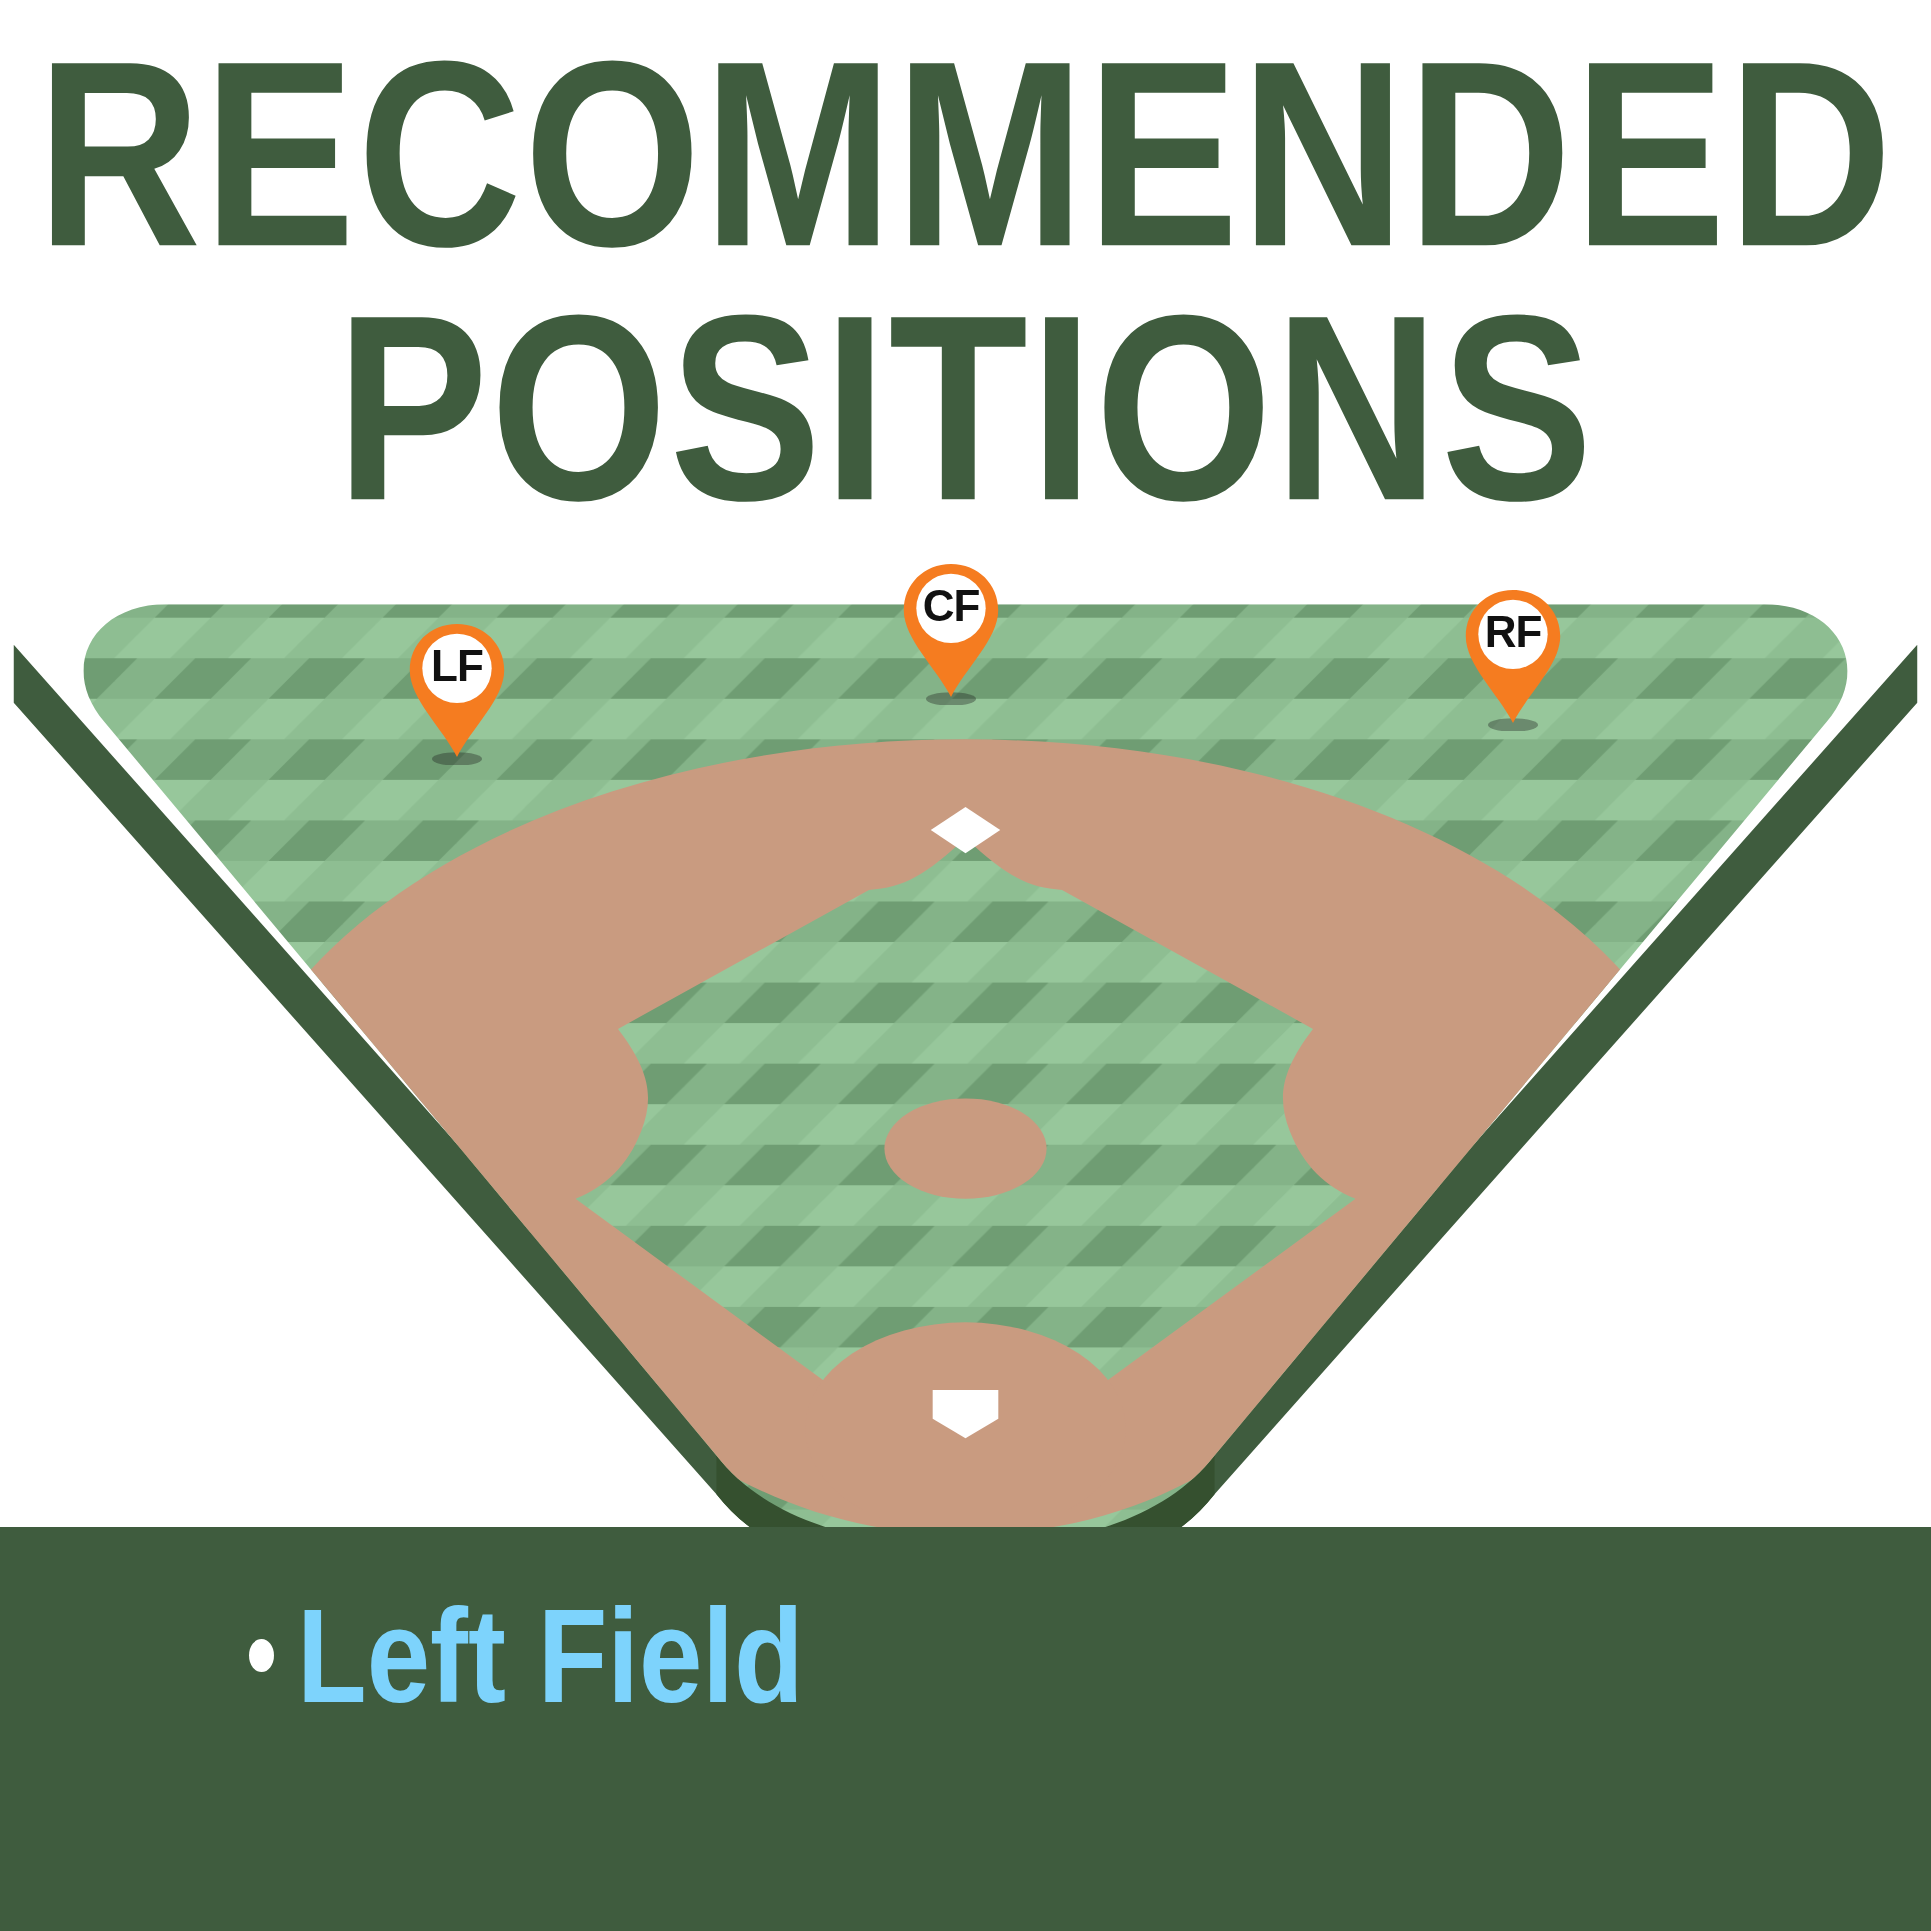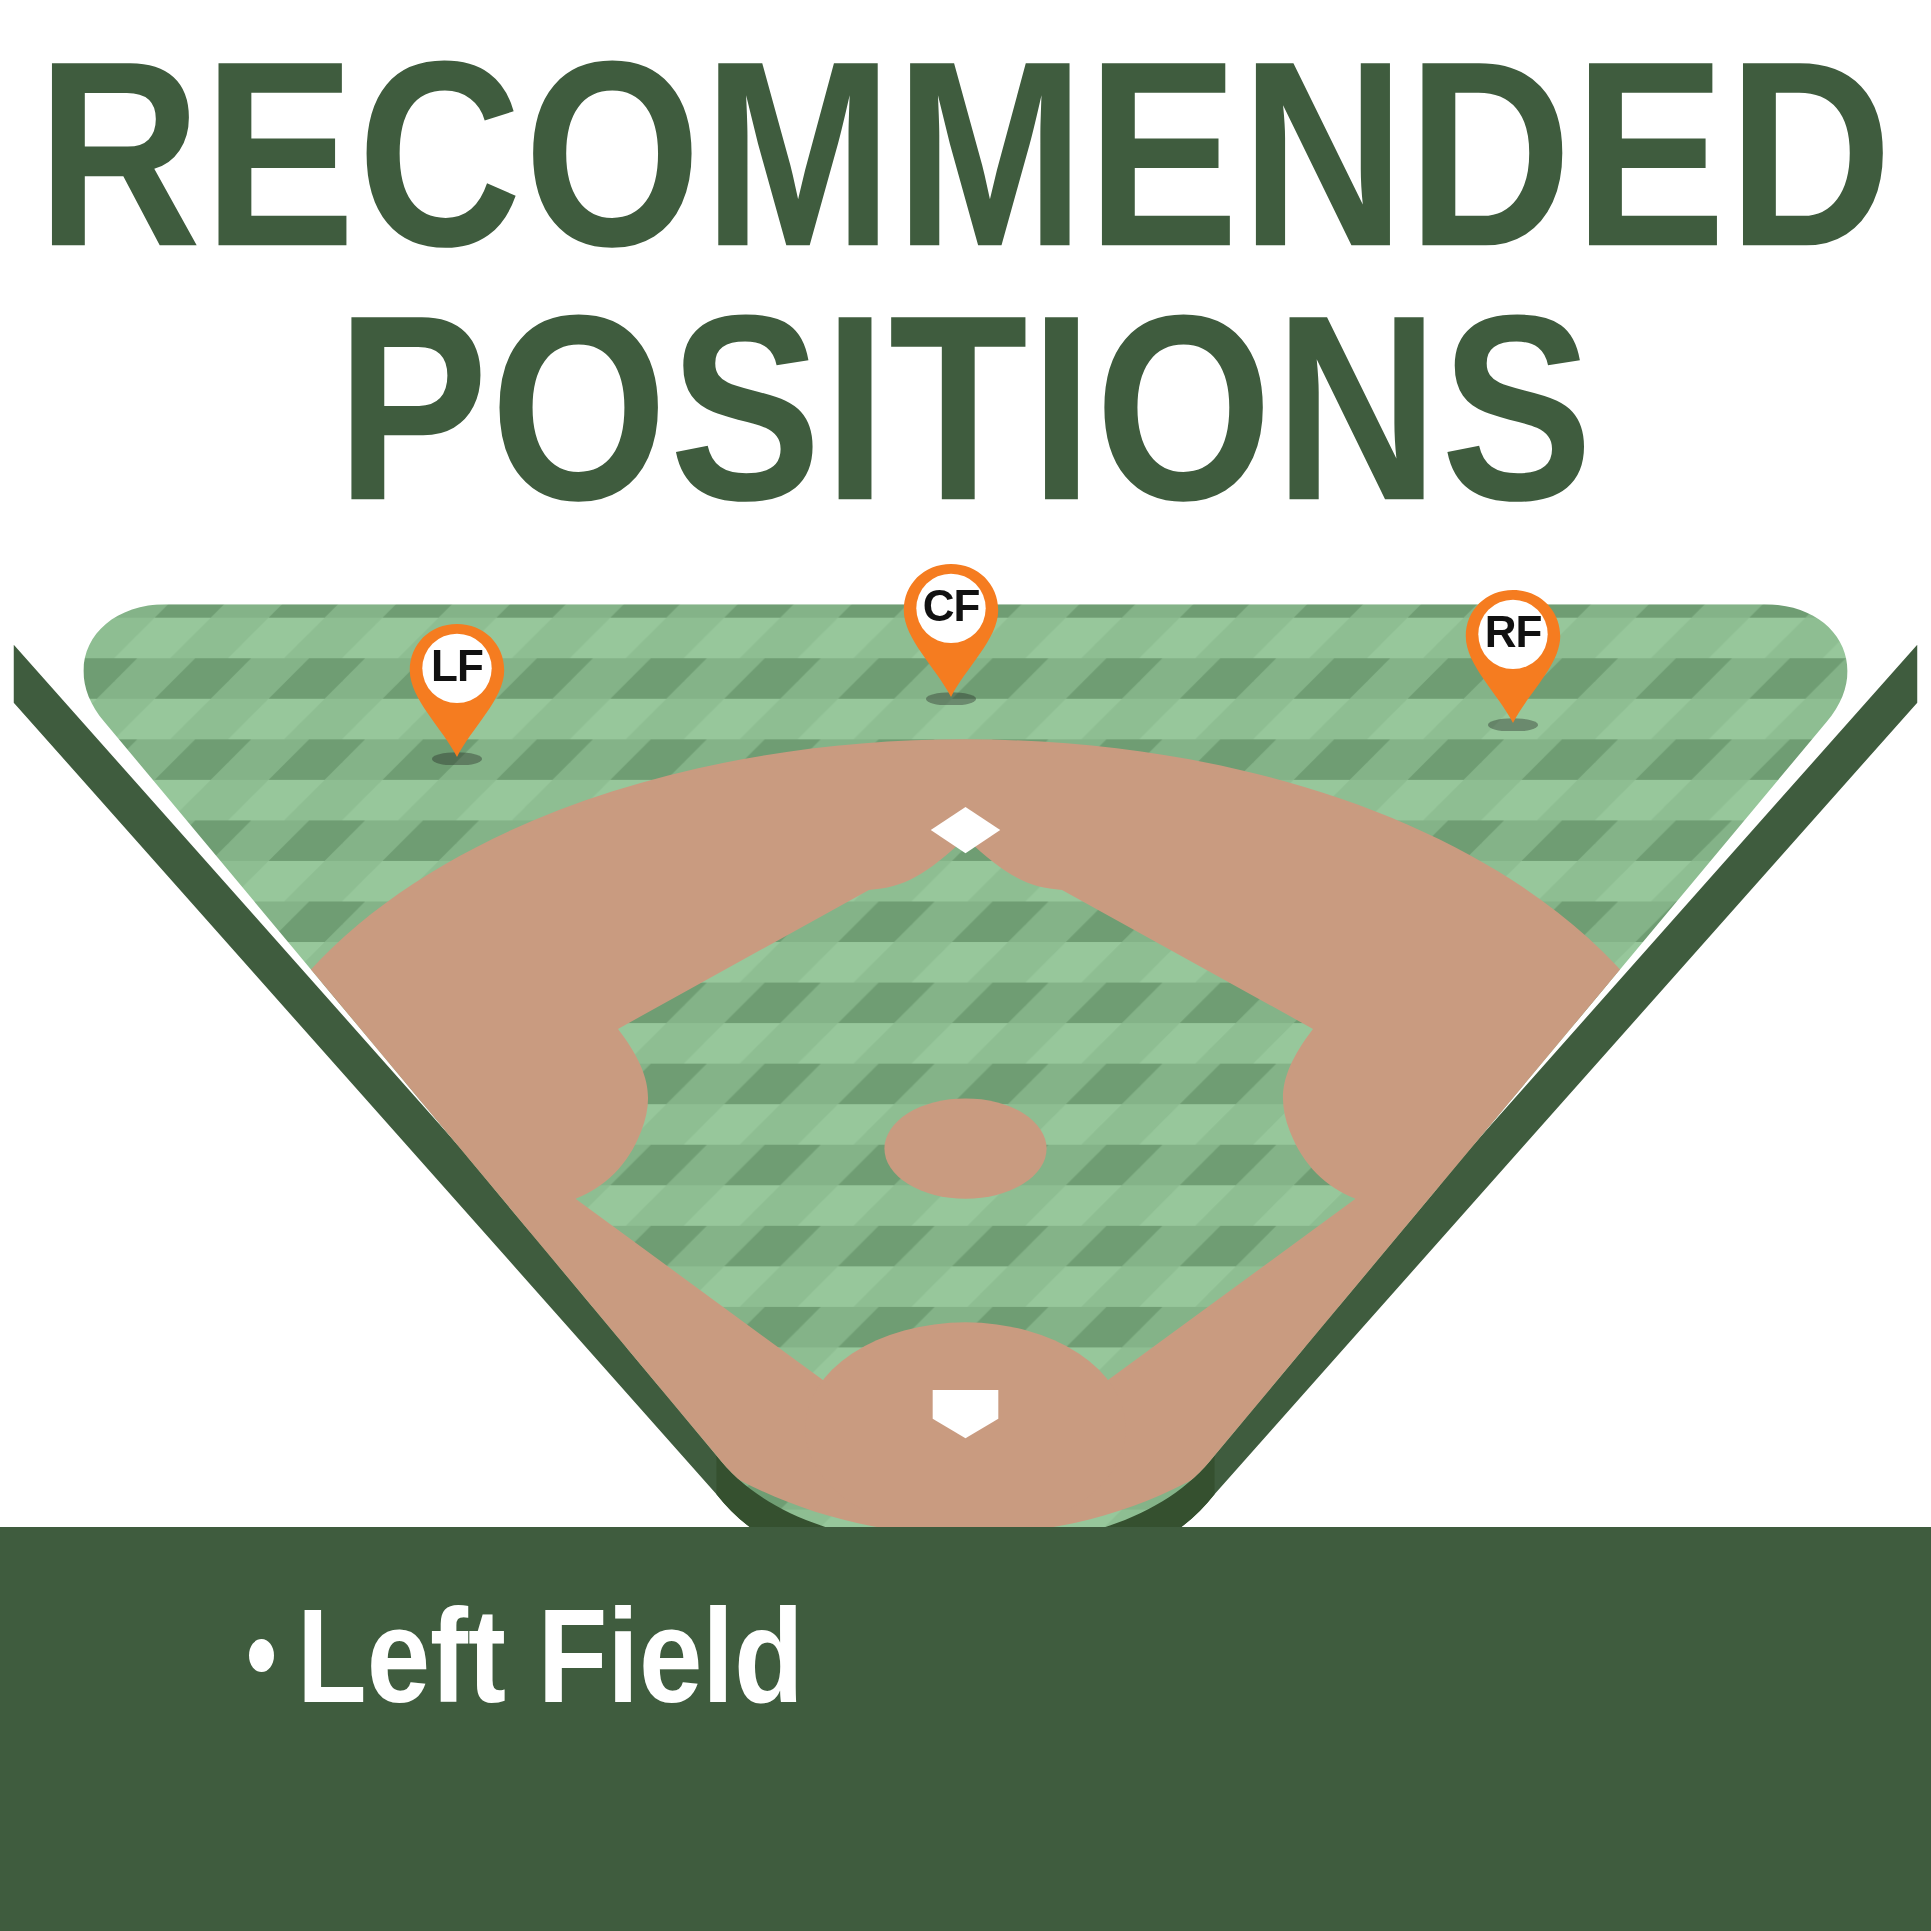--- a/index.html
+++ b/index.html
@@ -76,21 +76,21 @@
     display:grid;
     grid-template-columns:714px 714px;
     grid-template-rows:145px 145px;
     column-gap:77px;
     row-gap:9.7px;
   }
   .banner-item {
     display:flex;
     align-items:center;
     gap:23px;
-    color:#ffffff;
+    color:#7dd3fc;
   }
   .bullet {
     width:25px; height:33px;
     background:#ffffff;
     border-radius:50%;
     flex:0 0 auto;
   }
   .banner-text {
     font-family:"Liberation Sans Narrow","Liberation Sans",sans-serif;
     font-weight:bold;

